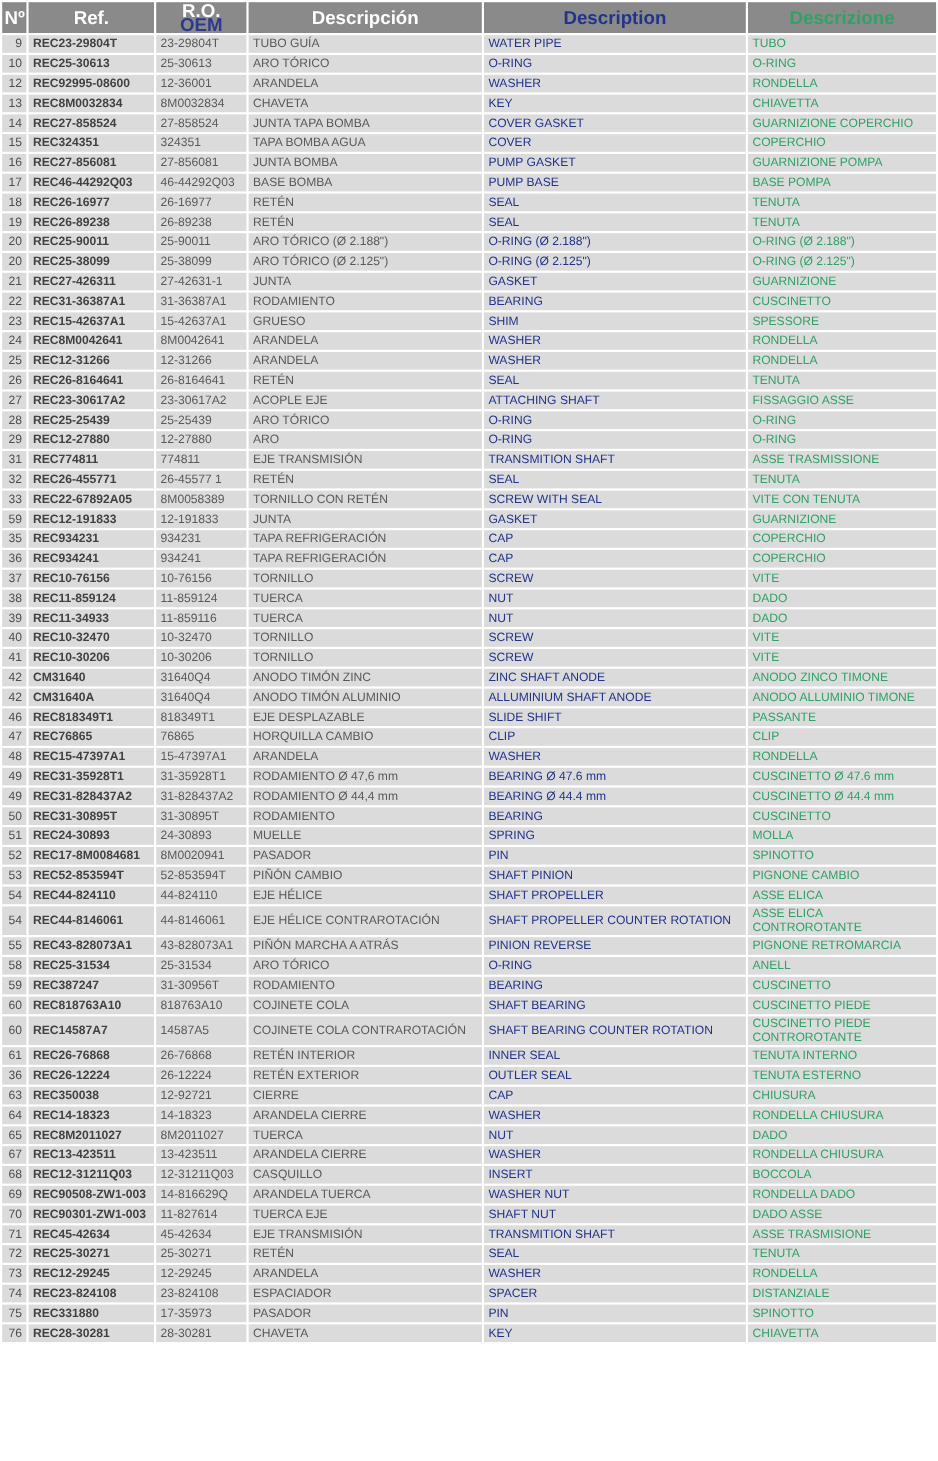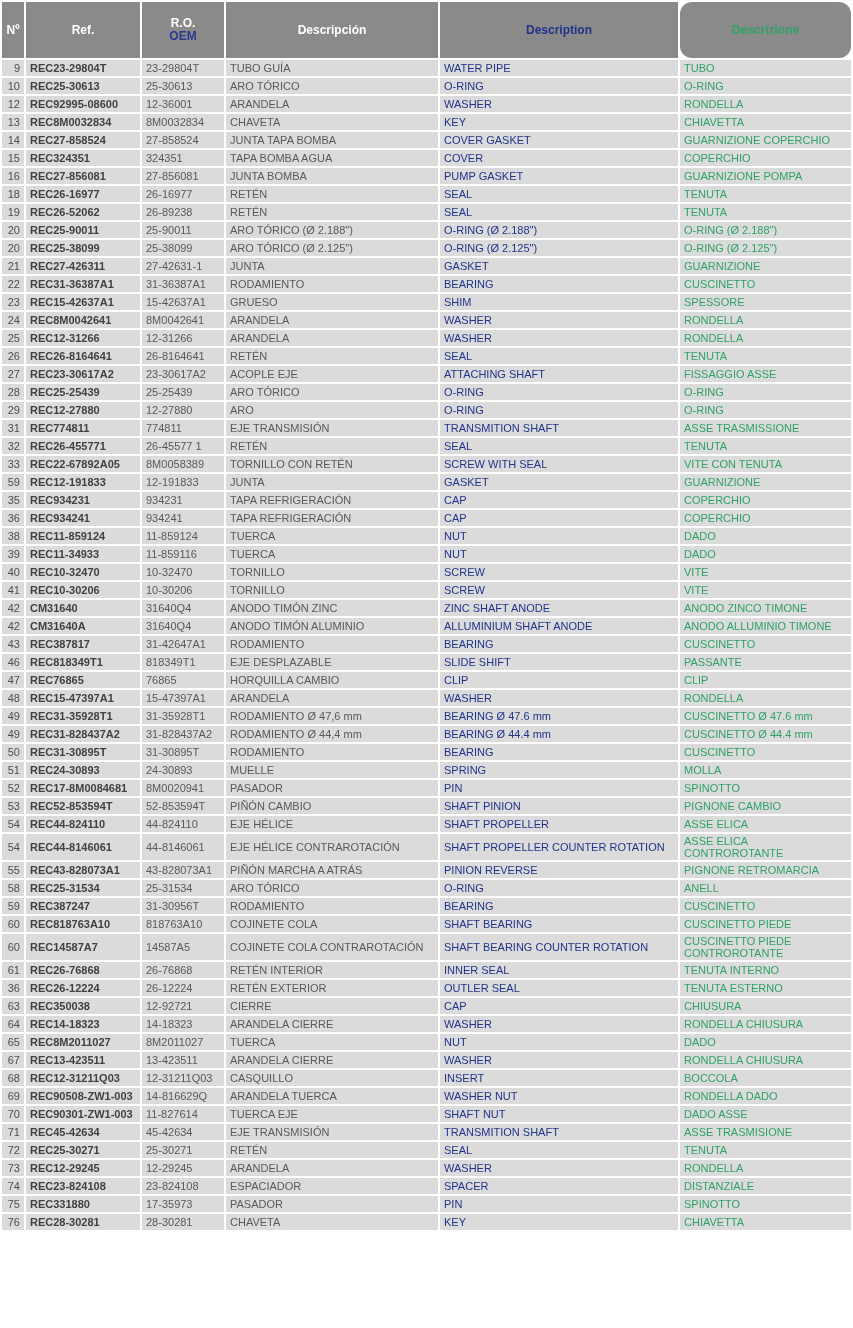--- a/index.html
+++ b/index.html
@@ -6,27 +6,27 @@
   body{width:853px;font-family:"Liberation Sans","DejaVu Sans",sans-serif;}
   table{border-collapse:separate;border-spacing:2px;width:853px;table-layout:fixed;}
   col.c-no{width:22px}
   col.c-ref{width:114px}
   col.c-oem{width:82px}
   col.c-es{width:212px}
   col.c-en{width:238px}
   col.c-it{width:171px}
   th{
     background:#8a8a8a;color:#ffffff;
-    font-size:12px;font-weight:bold;
+    font-size:17px;font-weight:bold;
     height:28px;text-align:center;vertical-align:middle;
-    padding:14px 2px;line-height:13px;
+    padding:0 2px;line-height:13px;
   }
   th .oem-line{color:#2b3990;}
   th.h-en{color:#21338b;}
-  th.h-it{color:#2fa266;border-radius:12px;}
+  th.h-it{color:#2fa266;}
   td{
     background:#dbdbdb;
     font-size:11px;line-height:12px;
     color:#58595b;
     height:14px;
     padding:1px 4px 1px 4px;
     vertical-align:middle;
     overflow:hidden;
     white-space:nowrap;
   }
@@ -113,30 +113,38 @@
       </tr>
       <tr>
         <td class="col-no">16</td>
         <td class="col-ref">REC27-856081</td>
         <td class="col-oem">27-856081</td>
         <td class="col-es">JUNTA BOMBA</td>
         <td class="col-en">PUMP GASKET</td>
         <td class="col-it">GUARNIZIONE POMPA</td>
       </tr>
       <tr>
+        <td class="col-no">17</td>
+        <td class="col-ref">REC46-44292Q03</td>
+        <td class="col-oem">46-44292Q03</td>
+        <td class="col-es">BASE BOMBA</td>
+        <td class="col-en">PUMP BASE</td>
+        <td class="col-it">BASE POMPA</td>
+      </tr>
+      <tr>
         <td class="col-no">18</td>
         <td class="col-ref">REC26-16977</td>
         <td class="col-oem">26-16977</td>
         <td class="col-es">RETÉN</td>
         <td class="col-en">SEAL</td>
         <td class="col-it">TENUTA</td>
       </tr>
       <tr>
         <td class="col-no">19</td>
-        <td class="col-ref">REC26-52062</td>
+        <td class="col-ref">REC26-89238</td>
         <td class="col-oem">26-89238</td>
         <td class="col-es">RETÉN</td>
         <td class="col-en">SEAL</td>
         <td class="col-it">TENUTA</td>
       </tr>
       <tr>
         <td class="col-no">20</td>
         <td class="col-ref">REC25-90011</td>
         <td class="col-oem">25-90011</td>
         <td class="col-es">ARO TÓRICO (Ø 2.188")</td>
@@ -265,20 +273,28 @@
       </tr>
       <tr>
         <td class="col-no">36</td>
         <td class="col-ref">REC934241</td>
         <td class="col-oem">934241</td>
         <td class="col-es">TAPA REFRIGERACIÓN</td>
         <td class="col-en">CAP</td>
         <td class="col-it">COPERCHIO</td>
       </tr>
       <tr>
+        <td class="col-no">37</td>
+        <td class="col-ref">REC10-76156</td>
+        <td class="col-oem">10-76156</td>
+        <td class="col-es">TORNILLO</td>
+        <td class="col-en">SCREW</td>
+        <td class="col-it">VITE</td>
+      </tr>
+      <tr>
         <td class="col-no">38</td>
         <td class="col-ref">REC11-859124</td>
         <td class="col-oem">11-859124</td>
         <td class="col-es">TUERCA</td>
         <td class="col-en">NUT</td>
         <td class="col-it">DADO</td>
       </tr>
       <tr>
         <td class="col-no">39</td>
         <td class="col-ref">REC11-34933</td>
@@ -313,28 +329,20 @@
       </tr>
       <tr>
         <td class="col-no">42</td>
         <td class="col-ref">CM31640A</td>
         <td class="col-oem">31640Q4</td>
         <td class="col-es">ANODO TIMÓN ALUMINIO</td>
         <td class="col-en">ALLUMINIUM SHAFT ANODE</td>
         <td class="col-it">ANODO ALLUMINIO TIMONE</td>
       </tr>
       <tr>
-        <td class="col-no">43</td>
-        <td class="col-ref">REC387817</td>
-        <td class="col-oem">31-42647A1</td>
-        <td class="col-es">RODAMIENTO</td>
-        <td class="col-en">BEARING</td>
-        <td class="col-it">CUSCINETTO</td>
-      </tr>
-      <tr>
         <td class="col-no">46</td>
         <td class="col-ref">REC818349T1</td>
         <td class="col-oem">818349T1</td>
         <td class="col-es">EJE DESPLAZABLE</td>
         <td class="col-en">SLIDE SHIFT</td>
         <td class="col-it">PASSANTE</td>
       </tr>
       <tr>
         <td class="col-no">47</td>
         <td class="col-ref">REC76865</td>

